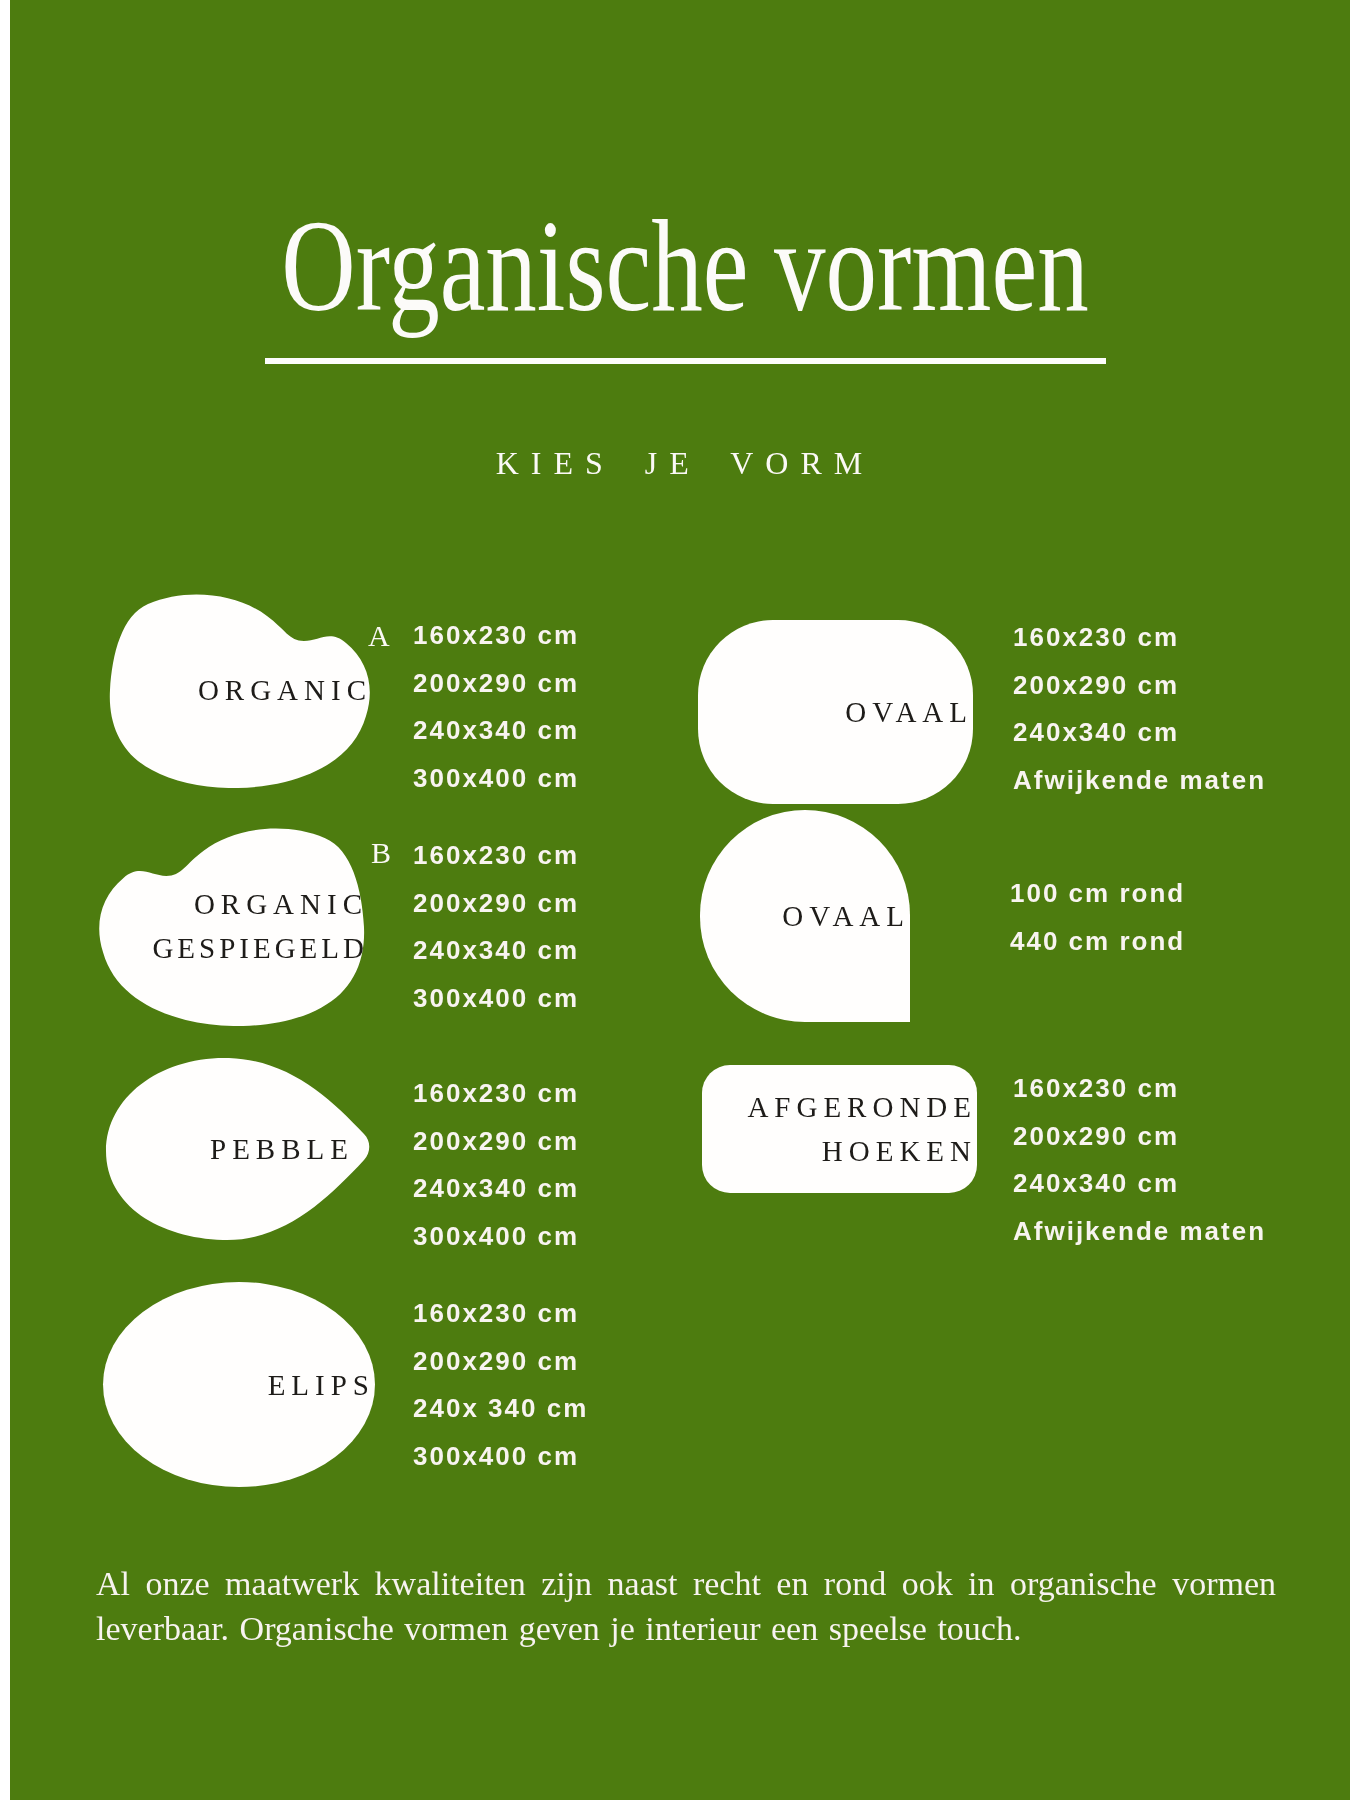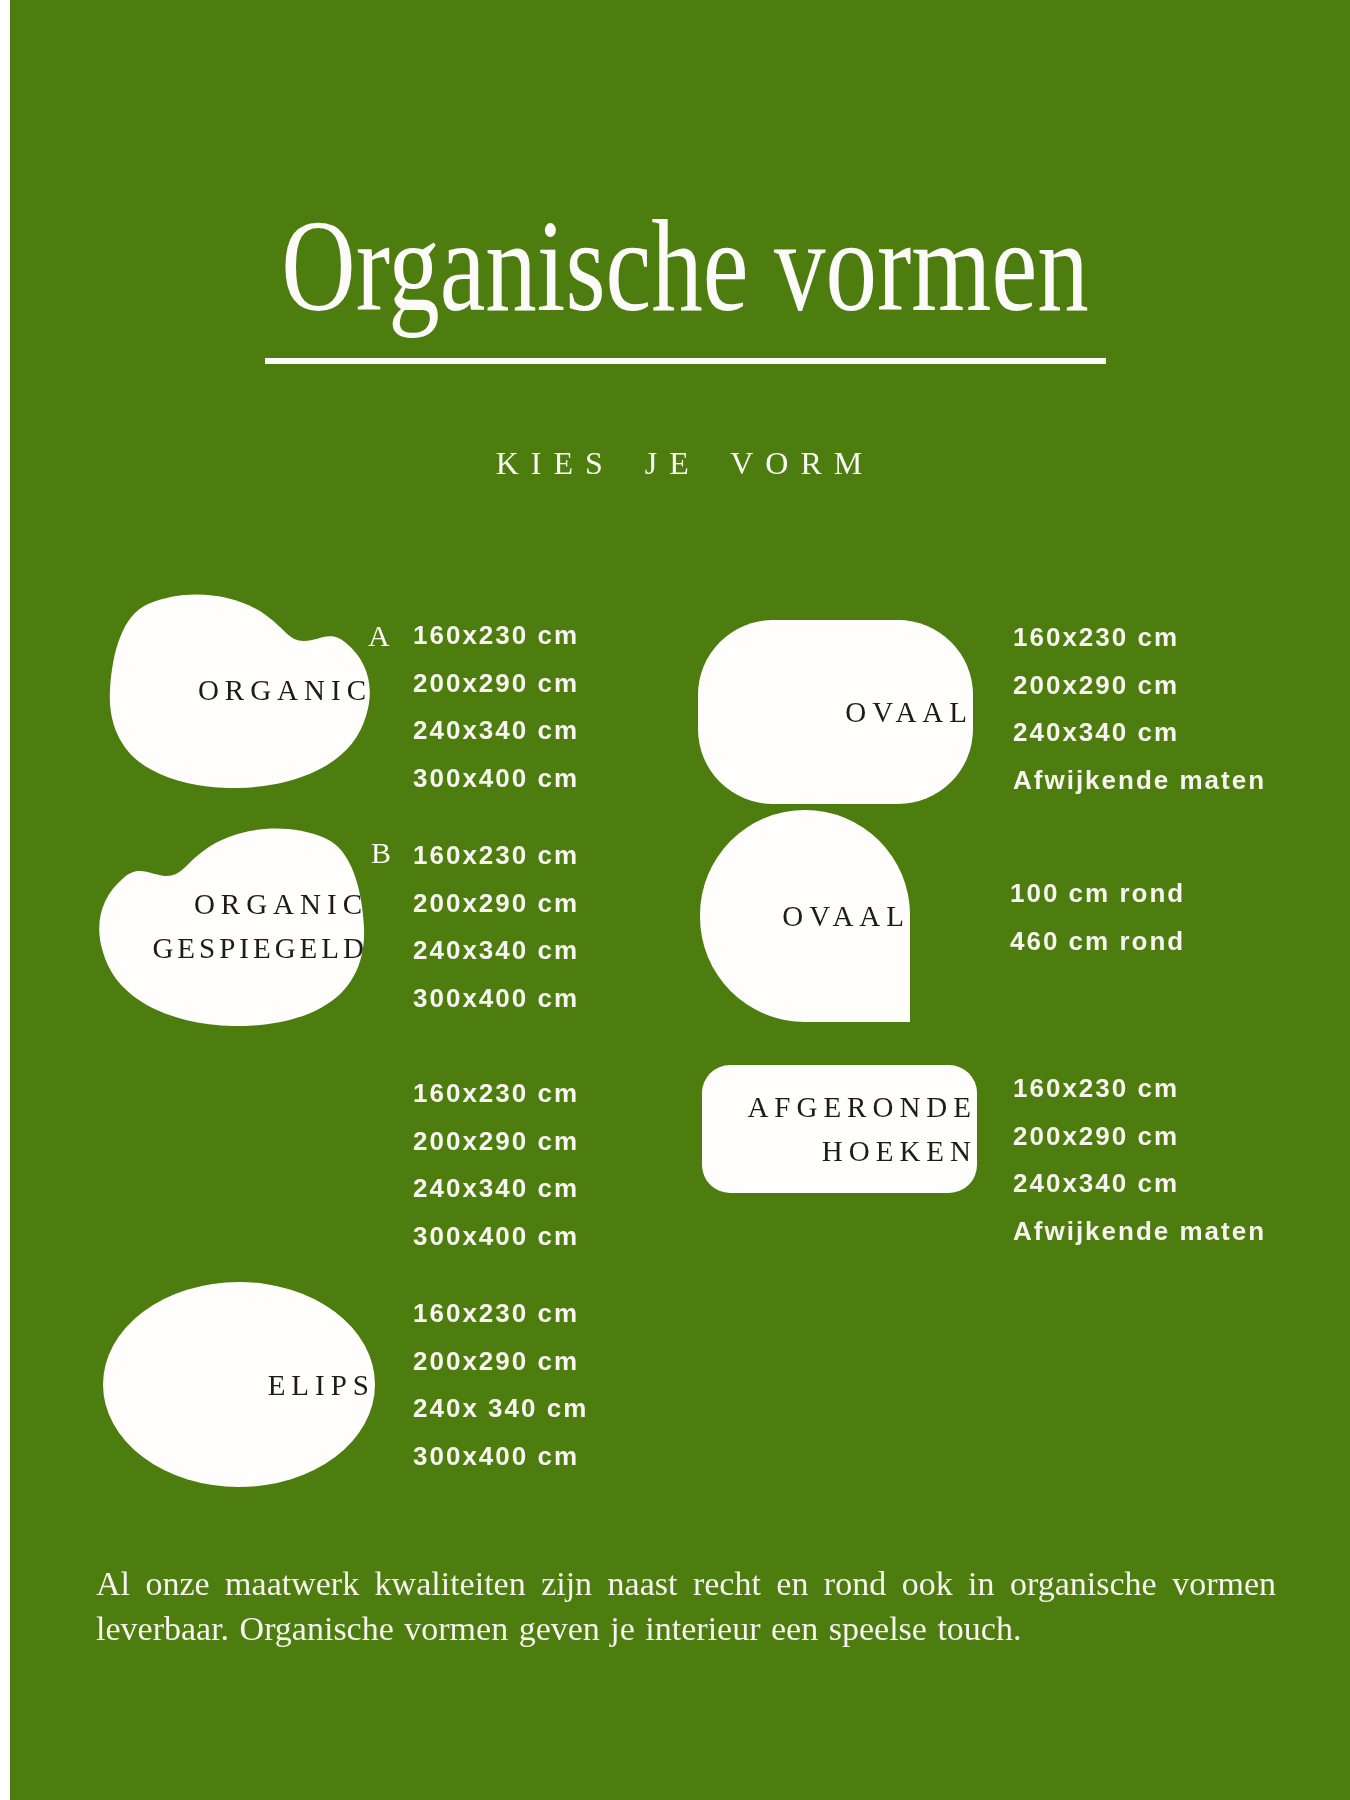--- a/index.html
+++ b/index.html
@@ -107,20 +107,28 @@
     </div>
   </div>
   <div class="variant" style="left:361px;top:838px;">B</div>
   <div class="sizes" style="left:403px;top:832px;">
     <div class="size">160x230 cm</div>
     <div class="size">200x290 cm</div>
     <div class="size">240x340 cm</div>
     <div class="size">300x400 cm</div>
   </div>
 
+  <div class="shape" style="left:88px;top:1048px;width:282px;height:202px;">
+    <svg width="282" height="202" viewBox="0 0 282 202">
+      <path class="shape-fill" d="M 8,103 C 8,48 64,8 131,10 C 190,12 231,49 266,86 C 273,93 273,104 266,112 C 229,152 184,194 125,192 C 62,190 8,158 8,103 Z"></path>
+    </svg>
+    <div class="blob-label">
+      <span class="shape-label pad-r">PEBBLE</span>
+    </div>
+  </div>
   <div class="sizes" style="left:403px;top:1070px;">
     <div class="size">160x230 cm</div>
     <div class="size">200x290 cm</div>
     <div class="size">240x340 cm</div>
     <div class="size">300x400 cm</div>
   </div>
 
   <div class="shape solid" style="left:93px;top:1282px;width:272px;height:205px;border-radius:50%;">
     <div class="blob-label">
       <span class="shape-label">ELIPS</span>
@@ -145,21 +153,21 @@
     <div class="size">Afwijkende maten</div>
   </div>
 
   <div class="shape solid" style="left:690px;top:810px;width:210px;height:212px;border-radius:105px 105px 0 105px;">
     <div class="blob-label">
       <span class="shape-label">OVAAL</span>
     </div>
   </div>
   <div class="sizes" style="left:1000px;top:870px;">
     <div class="size">100 cm rond</div>
-    <div class="size">460 cm rond</div>
+    <div class="size">440 cm rond</div>
   </div>
 
   <div class="shape solid" style="left:692px;top:1065px;width:275px;height:128px;border-radius:28px;">
     <div class="blob-label">
       <span class="shape-label">AFGERONDE</span>
       <span class="shape-label">HOEKEN</span>
     </div>
   </div>
   <div class="sizes" style="left:1003px;top:1065px;">
     <div class="size">160x230 cm</div>

